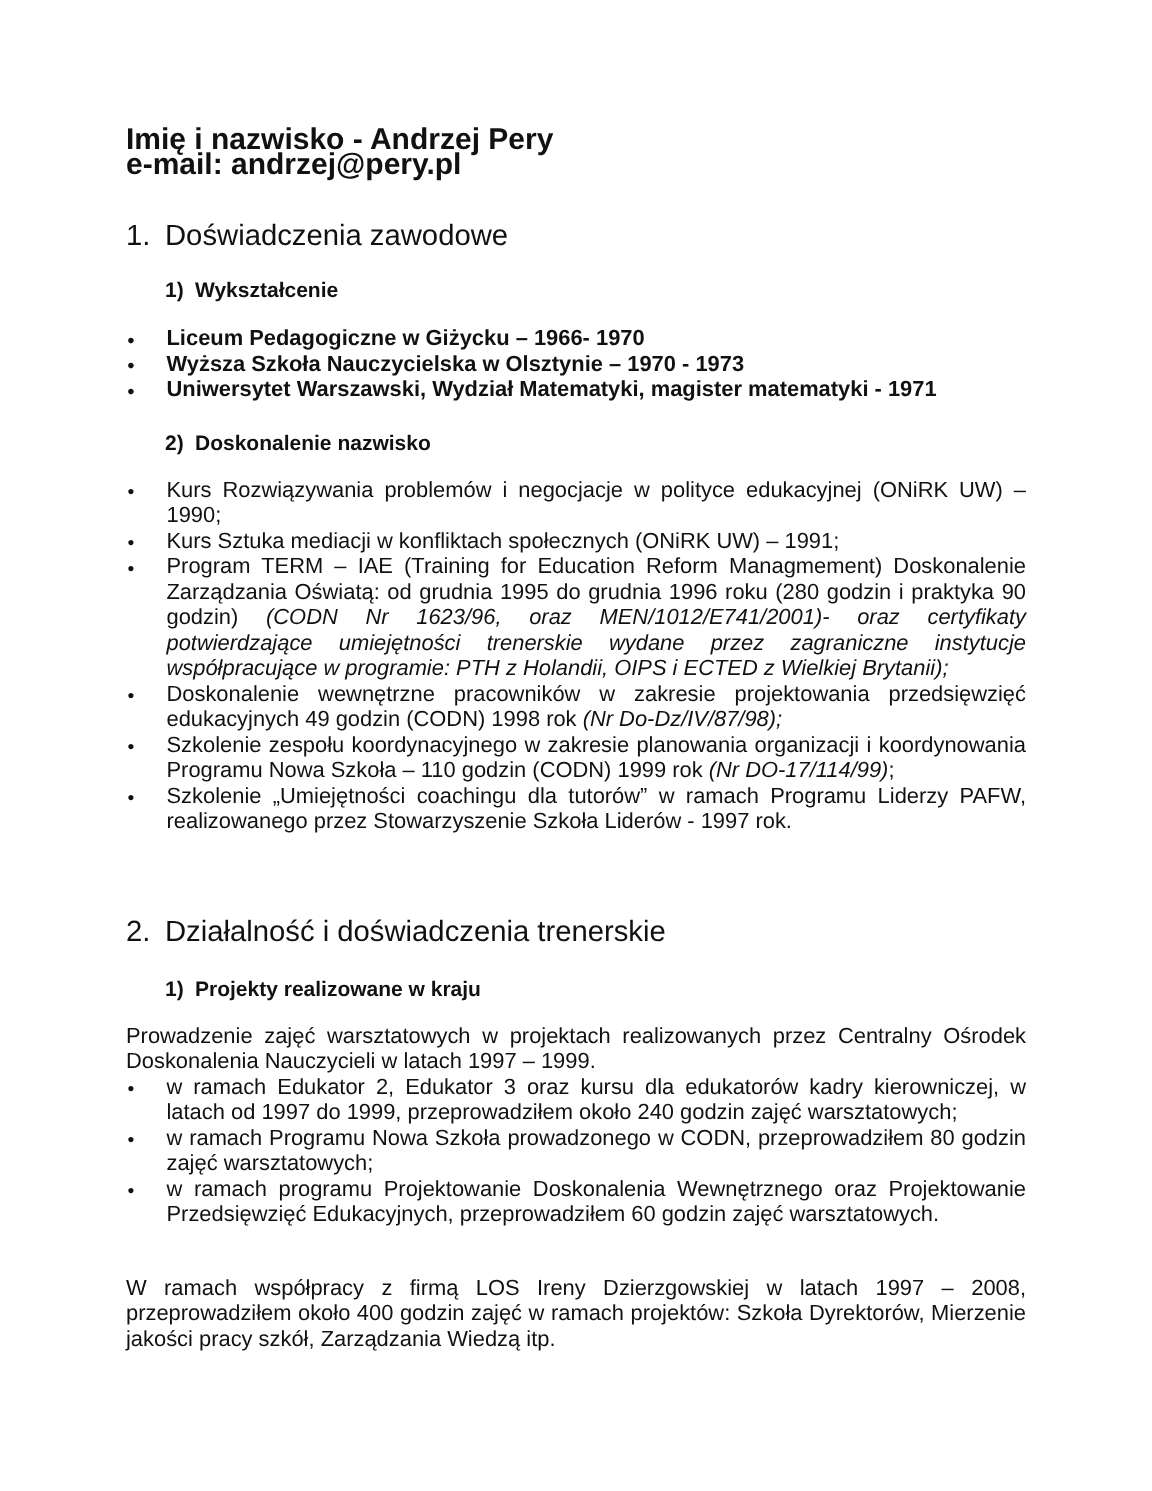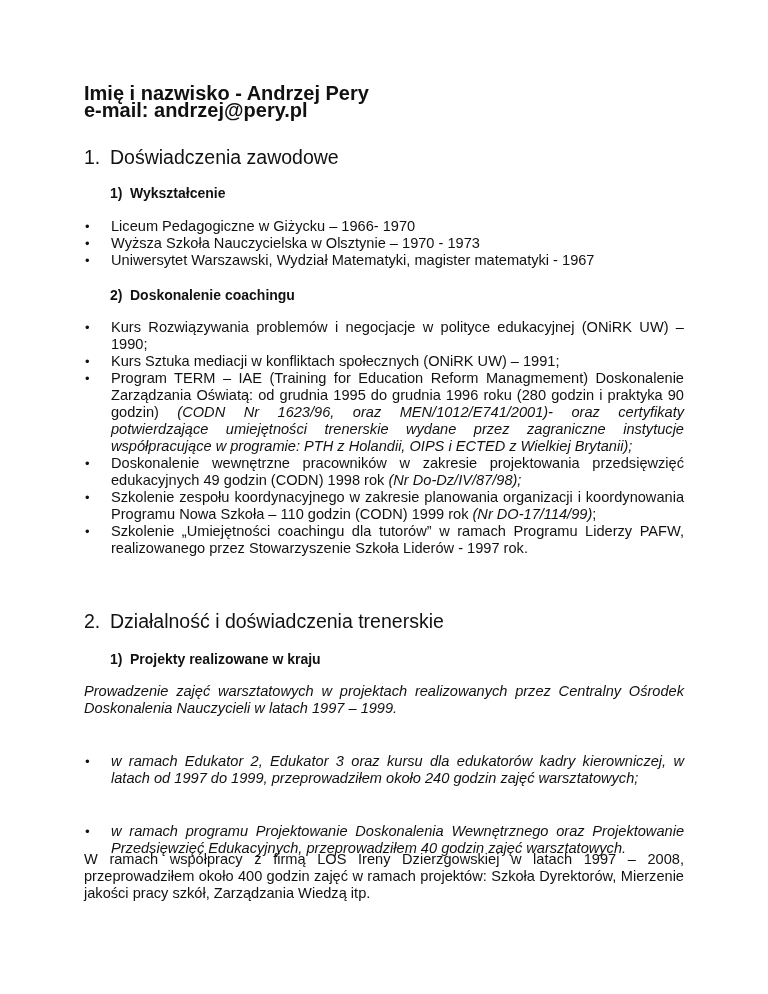--- a/index.html
+++ b/index.html
@@ -8,69 +8,70 @@
   .page { position: absolute; left: 84px; top: 84px; width: 600px; font-size: 14.6px; line-height: 17px; }
   .header-line { font-weight: bold; font-size: 20px; line-height: 16px; }
   h1 { font-size: 19.5px; font-weight: normal; margin: 0; line-height: 24px; }
   h1 .num { display: inline-block; width: 26px; }
   h2 { font-size: 14px; font-weight: bold; margin: 0; line-height: 18px; padding-left: 26px; }
   h2 .num { display: inline-block; width: 20px; }
   ul { list-style: none; margin: 0; padding: 0; }
   li { position: relative; padding-left: 27px; text-align: justify; }
   li::before { content: "\2022"; position: absolute; left: 1px; top: 0; font-size: 13px; }
   .para { text-align: justify; }
-  .para ul li { padding-left: 27px; margin-top: 36px; }
+  .para ul li { padding-left: 27px; }
   i { font-style: italic; margin-top: 12px; }
 </style>
 </head>
 <body>
 
 <div class="page">
 
   <div class="header-line" style="position:absolute; top:1px; left:0;">Imię i nazwisko - Andrzej Pery</div>
   <div class="header-line" style="position:absolute; top:18px; left:0;">e-mail:  andrzej@pery.pl</div>
 
   <h1 style="position:absolute; top:61px; left:0;">
     <span class="num">1.</span><span>Doświadczenia zawodowe</span>
   </h1>
 
   <h2 style="position:absolute; top:100px; left:0;">
     <span class="num">1)</span><span>Wykształcenie</span>
   </h2>
 
-  <ul style="position:absolute; top:134px; left:0; width:600px;">
+  <ul style="position:absolute; top:134px; left:0; width:600px;font-weight:bold;">
     <li>Liceum Pedagogiczne w Giżycku – 1966- 1970</li>
     <li>Wyższa Szkoła Nauczycielska w Olsztynie – 1970 - 1973</li>
-    <li>Uniwersytet Warszawski, Wydział Matematyki, magister matematyki - 1967</li>
+    <li>Uniwersytet Warszawski, Wydział Matematyki, magister matematyki - 1971</li>
   </ul>
 
   <h2 style="position:absolute; top:202px; left:0;">
-    <span class="num">2)</span><span>Doskonalenie coachingu</span>
+    <span class="num">2)</span><span>Doskonalenie nazwisko</span>
   </h2>
 
   <ul style="position:absolute; top:235px; left:0; width:600px;">
     <li><span>Kurs Rozwiązywania problemów i negocjacje w polityce edukacyjnej (ONiRK UW) – 1990;</span></li>
     <li><span>Kurs Sztuka mediacji w konfliktach społecznych (ONiRK UW) – 1991;</span></li>
     <li><span>Program TERM – IAE (Training for Education Reform Managmement) Doskonalenie Zarządzania Oświatą: od grudnia 1995 do grudnia 1996 roku (280 godzin i praktyka 90 godzin) </span><i>(CODN Nr 1623/96, oraz MEN/1012/E741/2001)- oraz certyfikaty potwierdzające umiejętności trenerskie wydane przez zagraniczne instytucje współpracujące w programie: PTH z Holandii, OIPS i  ECTED z Wielkiej Brytanii);</i></li>
     <li><span>Doskonalenie wewnętrzne pracowników w zakresie projektowania przedsięwzięć edukacyjnych 49 godzin (CODN) 1998 rok </span><i>(Nr Do-Dz/IV/87/98);</i></li>
     <li><span>Szkolenie zespołu koordynacyjnego w zakresie planowania organizacji i koordynowania Programu Nowa Szkoła – 110 godzin (CODN) 1999 rok </span><i>(Nr DO-17/114/99)</i><span>;</span></li>
     <li><span>Szkolenie „Umiejętności coachingu dla tutorów” w ramach Programu Liderzy PAFW, realizowanego przez Stowarzyszenie Szkoła Liderów - 1997 rok.</span></li>
   </ul>
 
   <h1 style="position:absolute; top:525px; left:0;">
     <span class="num">2.</span><span>Działalność i doświadczenia trenerskie</span>
   </h1>
 
   <h2 style="position:absolute; top:566px; left:0;">
     <span class="num">1)</span><span>Projekty realizowane w kraju</span>
   </h2>
 
-  <div class="para" style="position:absolute; top:599px; left:0; width:600px;font-style:italic;">
+  <div class="para" style="position:absolute; top:599px; left:0; width:600px;">
     <div>Prowadzenie zajęć warsztatowych w projektach realizowanych przez Centralny Ośrodek Doskonalenia Nauczycieli w latach 1997 – 1999.</div>
     <ul>
       <li>w ramach Edukator 2, Edukator 3 oraz kursu dla edukatorów kadry kierowniczej, w latach od 1997 do 1999, przeprowadziłem około 240 godzin zajęć warsztatowych;</li>
-      <li>w ramach programu Projektowanie Doskonalenia Wewnętrznego oraz Projektowanie Przedsięwzięć Edukacyjnych, przeprowadziłem 40 godzin zajęć warsztatowych.</li>
+      <li>w ramach Programu Nowa Szkoła prowadzonego w CODN, przeprowadziłem 80 godzin zajęć warsztatowych;</li>
+      <li>w ramach programu Projektowanie Doskonalenia Wewnętrznego oraz Projektowanie Przedsięwzięć Edukacyjnych, przeprowadziłem 60 godzin zajęć warsztatowych.</li>
     </ul>
   </div>
 
   <div class="para" style="position:absolute; top:767px; left:0; width:600px;">W ramach współpracy z firmą LOS Ireny Dzierzgowskiej w latach 1997 – 2008, przeprowadziłem około 400 godzin zajęć w ramach projektów: Szkoła Dyrektorów, Mierzenie jakości pracy szkół, Zarządzania Wiedzą itp.</div>
 
 </div>
 
 </body></html>

